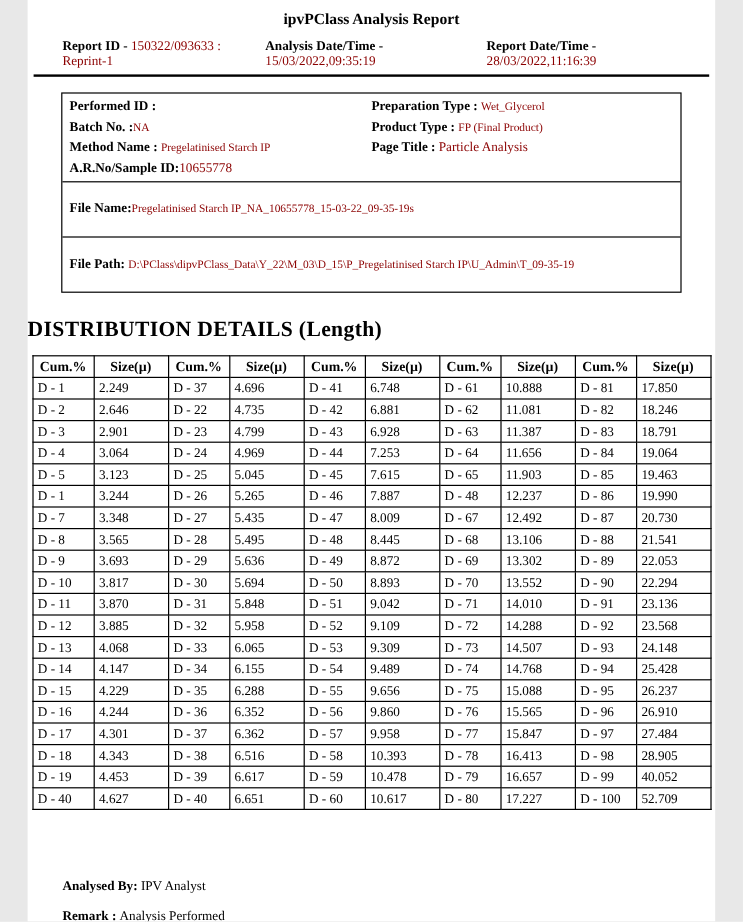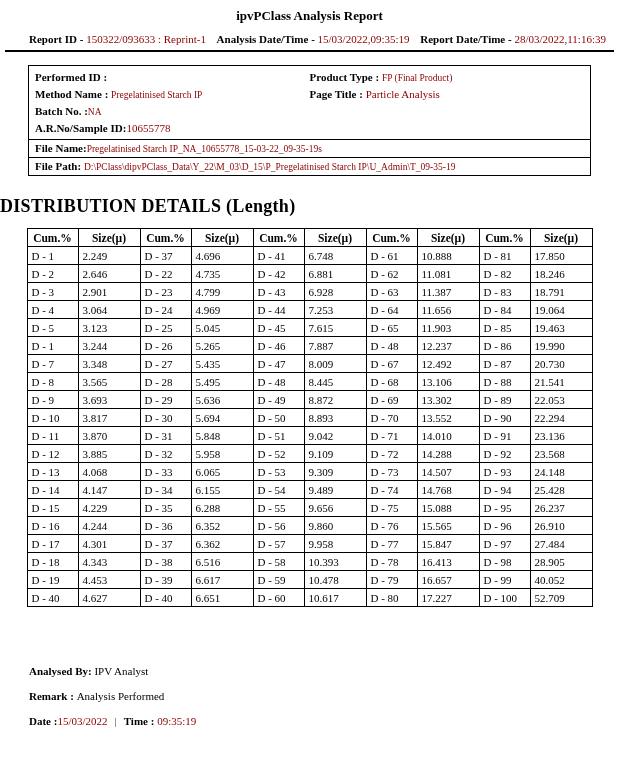--- a/index.html
+++ b/index.html
@@ -1,35 +1,35 @@
 <!DOCTYPE html>
 <html style="--value-color: #8b0000;"><head>
 <meta charset="utf-8">
 <style>
   * { margin:0; padding:0; box-sizing:border-box; }
   html, body { background:#e8e8e8; }
   body { font-family:"Liberation Serif", serif; color:#000; }
   .page {
-    width:619px; height:768px; background:#ffffff; margin:0 auto;
+    width:573px; height:768px; background:#ffffff; margin:0 auto;
     padding-top:8px; position:relative; overflow:hidden;
   }
   .report-title { text-align:center; font-weight:bold; font-size:13px; }
   .meta-row {
     display:flex; justify-content:space-between;
     margin-top:9px; padding:0 13px 0 29px; font-size:11px;
   }
   .lbl { font-weight:bold; color:#000; }
   .val { color:var(--value-color,#8b0000); font-weight:normal; }
   .val-sm { font-size:9.5px; }
   .rule { border:none; border-top:2px solid #000; margin:5px 5px 0; }
   .info-box { border:1px solid #000; margin:13px 28px 0; }
   .info-main { display:flex; padding:4px 6px 2px; }
   .info-col { flex:1; }
   .info-row { font-size:11px; line-height:15px; margin-bottom:1px; white-space:nowrap; }
-  .file-row { border-top:1px solid #000; padding:1px 6px; font-size:11px; line-height:14px; white-space:nowrap; }
+  .file-row { border-top:1px solid #000; padding:15px 6px; font-size:11px; line-height:14px; white-space:nowrap; }
   .dist-title { text-align:left; font-size:18px; font-weight:bold; margin-top:20px; letter-spacing:0.3px; }
   .dist-table { border-collapse:collapse; margin:11px auto 0; }
   .dist-table th, .dist-table td {
     border:1px solid #000; font-size:11px; padding:1px 4px; height:18px;
     text-align:left; vertical-align:middle;
   }
   .dist-table th { font-weight:bold; text-align:center; font-size:11.5px; }
   .c-d { width:51px; }
   .c-v { width:62px; }
   .footer { margin:58px 0 0 29px; font-size:11px; }
@@ -48,25 +48,26 @@
     <div><span class="lbl">Analysis Date/Time - </span><span class="val">15/03/2022,09:35:19</span></div>
     <div><span class="lbl">Report Date/Time - </span><span class="val">28/03/2022,11:16:39</span></div>
   </div>
 
   <hr class="rule">
 
   <div class="info-box">
     <div class="info-main">
       <div class="info-col">
         <div class="info-row"><span class="lbl">Performed ID :</span><span class="val val-sm"></span></div>
+        <div class="info-row"><span class="lbl">Batch No. :</span><span class="val val-sm">NA</span></div>
         <div class="info-row"><span class="lbl">Method Name : </span><span class="val val-sm">Pregelatinised Starch IP</span></div>
-        <div class="info-row"><span class="lbl">Batch No. :</span><span class="val val-sm">NA</span></div>
         <div class="info-row"><span class="lbl">A.R.No/Sample ID:</span><span class="val">10655778</span></div>
       </div>
       <div class="info-col">
+        <div class="info-row"><span class="lbl">Preparation Type : </span><span class="val val-sm">Wet_Glycerol</span></div>
         <div class="info-row"><span class="lbl">Product Type : </span><span class="val val-sm">FP (Final Product)</span></div>
         <div class="info-row"><span class="lbl">Page Title : </span><span class="val">Particle Analysis</span></div>
       </div>
     </div>
     <div class="file-row"><span class="lbl">File Name:</span><span class="val val-sm">Pregelatinised Starch IP_NA_10655778_15-03-22_09-35-19s</span></div>
     <div class="file-row"><span class="lbl">File Path: </span><span class="val val-sm">D:\PClass\dipvPClass_Data\Y_22\M_03\D_15\P_Pregelatinised Starch IP\U_Admin\T_09-35-19</span></div>
   </div>
 
   <div class="dist-title">DISTRIBUTION DETAILS (Length)</div>
 

